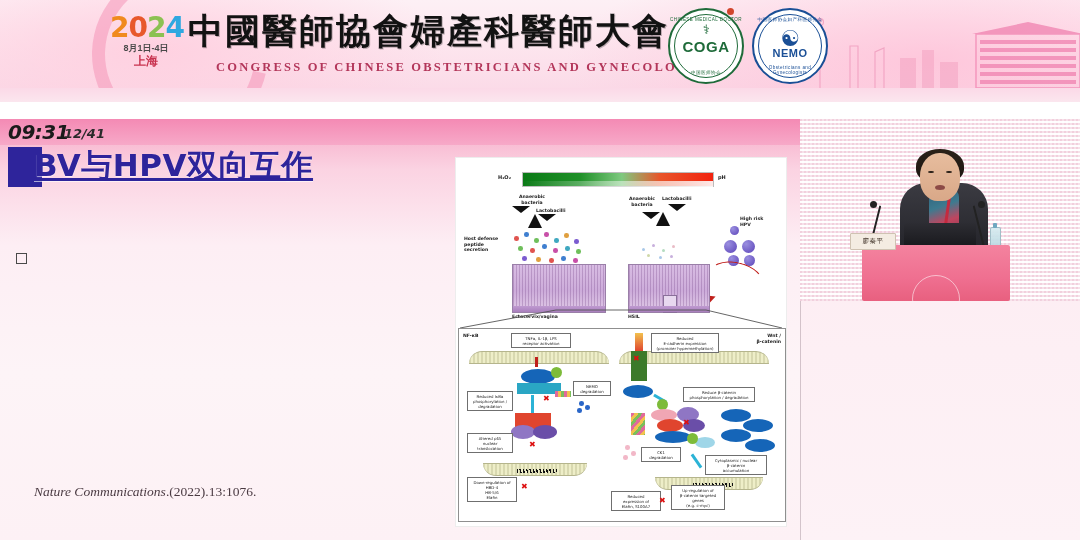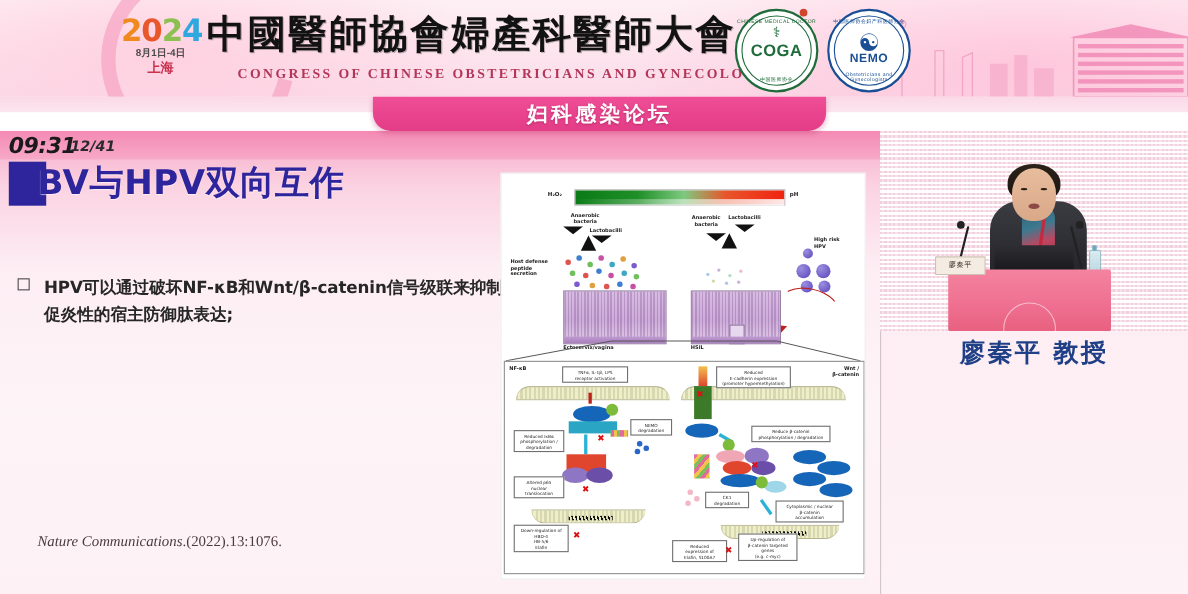--- a/index.html
+++ b/index.html
@@ -120,21 +120,21 @@
   .title-marker{
     position:absolute;left:8px;top:137px;width:34px;height:40px;background:#2e249b;
     z-index:3;
   }
   .slide-title{
     position:absolute;left:32px;top:137px;z-index:4;
     font-family:"DejaVu Sans",sans-serif;font-weight:700;font-size:31px;
     color:#2e249b;letter-spacing:.5px;white-space:nowrap;
     text-shadow:0 1px 1px rgba(255,255,255,.6);
   }
-  .slide-title.abs{position:absolute;top:26px;}
+  .slide-title.abs{position:absolute;top:26px;text-decoration:underline;}
 
   .bullets{
     position:absolute;left:14px;top:130px;width:445px;
     font-family:"DejaVu Sans",sans-serif;color:#3a3a3a;
   }
   .bullet{
     position:relative;padding-left:26px;margin-bottom:14px;
     font-size:15.2px;line-height:1.62;font-weight:600;letter-spacing:-.1px;
   }
   .bullet .sq{
@@ -340,36 +340,32 @@
     <div class="emblem coga">
       <div class="ring"></div>
       <div class="arc-top">中国医师协会妇产科医师分会</div>
       <div class="glyph">☯</div>
       <div class="txt">NEMO</div>
       <div class="arc-bot">Obstetricians and Gynecologists</div>
     </div>
   </div>
 
   <div class="banner-shade"></div>
-  <div class="forum-banner">
-    <span>妇科感染论坛</span>
-  </div>
 
   <div class="slide">
     <div class="slide-topstrip"></div>
     <div class="clock">09:31</div>
     <div class="slide-count">12/41</div>
 
     <div class="title-marker" style="top:28px;left:8px;"></div>
     <div class="slide-title abs" style="left:34px;top:26px;">BV与HPV双向互作</div>
 
     <div class="bullets">
       <div class="bullet">
         <span class="sq"></span>
-        <span class="b">HPV可以通过破坏NF-κB和Wnt/β-catenin信号级联来抑制促炎性的宿主防御肽表达;</span>
       </div>
     </div>
 
     <div class="citation">
       <i>Nature Communications</i><span>.(2022).13:1076.</span>
     </div>
 
     <div class="figure">
 
       <div class="lbl b h2o2">H₂O₂</div>
@@ -561,16 +557,15 @@
       <div class="bottle"></div>
 
       <div class="podium">
         <div class="podium-seal"></div>
       </div>
       <div class="nameplate">
         <span>廖秦平</span>
       </div>
     </div>
 
-    <div class="speaker-name">廖秦平 教授</div>
   </div>
 
 </div>
 
 </body></html>

